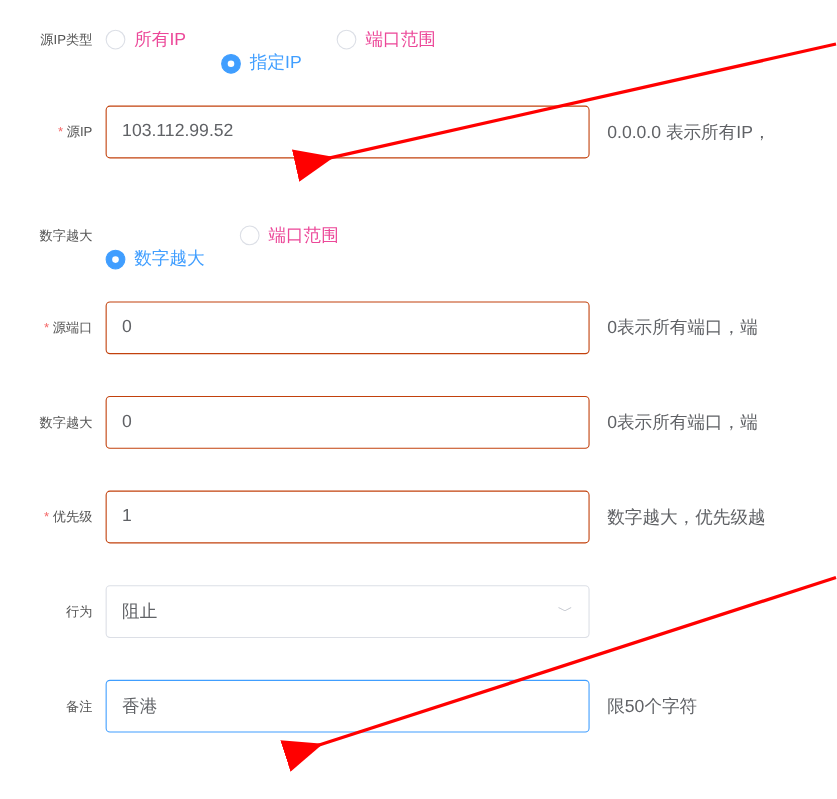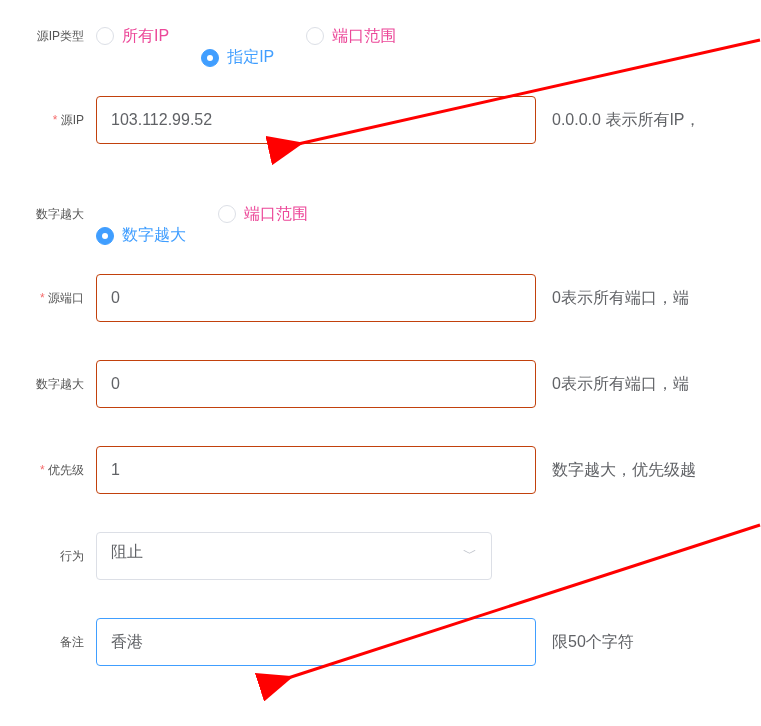--- a/index.html
+++ b/index.html
@@ -78,29 +78,29 @@
     border-radius: 4px;
     padding: 0 14px;
     font-size: 16px;
     color: #606266;
     outline: none;
   }
   .input.focused {
     border-color: #409eff;
   }
   .select {
-    width: 396px;
+    width: 440px;
     height: 48px;
     border: 1px solid #dcdfe6;
     border-radius: 4px;
     padding: 16px 14px;
     font-size: 16px;
     color: #606266;
     display: flex;
-    align-items: flex-end;
+    align-items: center;
     justify-content: space-between;
     cursor: pointer;
   }
   .select .chevron {
     color: #c0c4cc;
     font-size: 14px;
   }
   .hint {
     margin-left: 16px;
     color: #606266;

